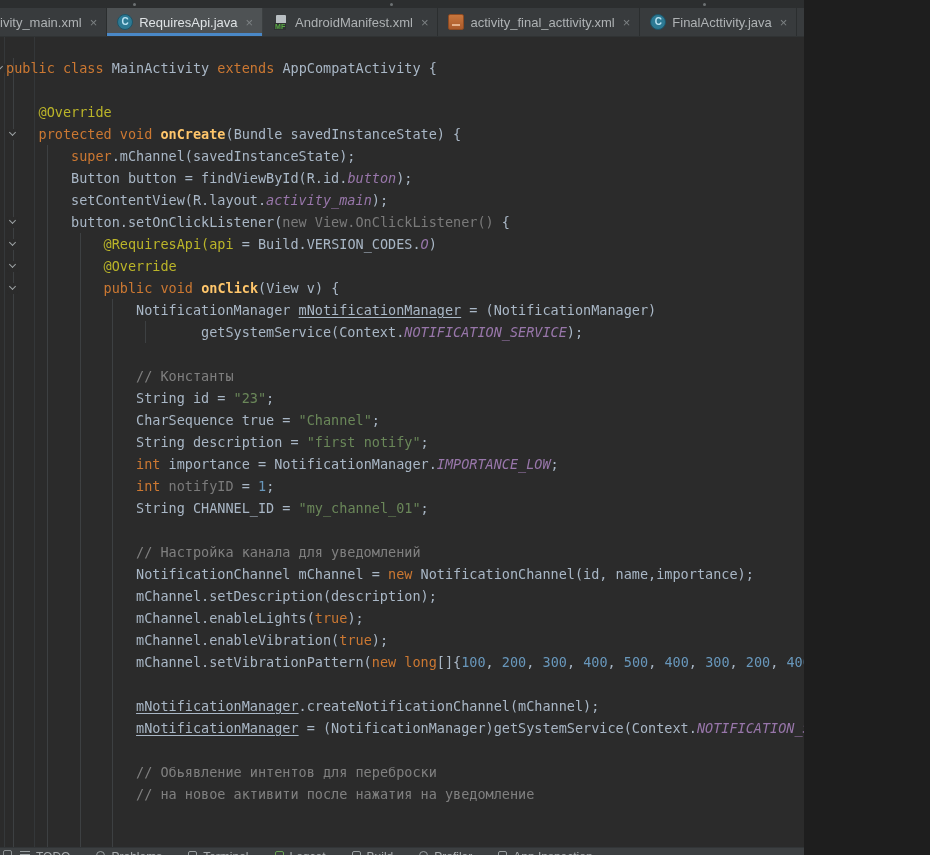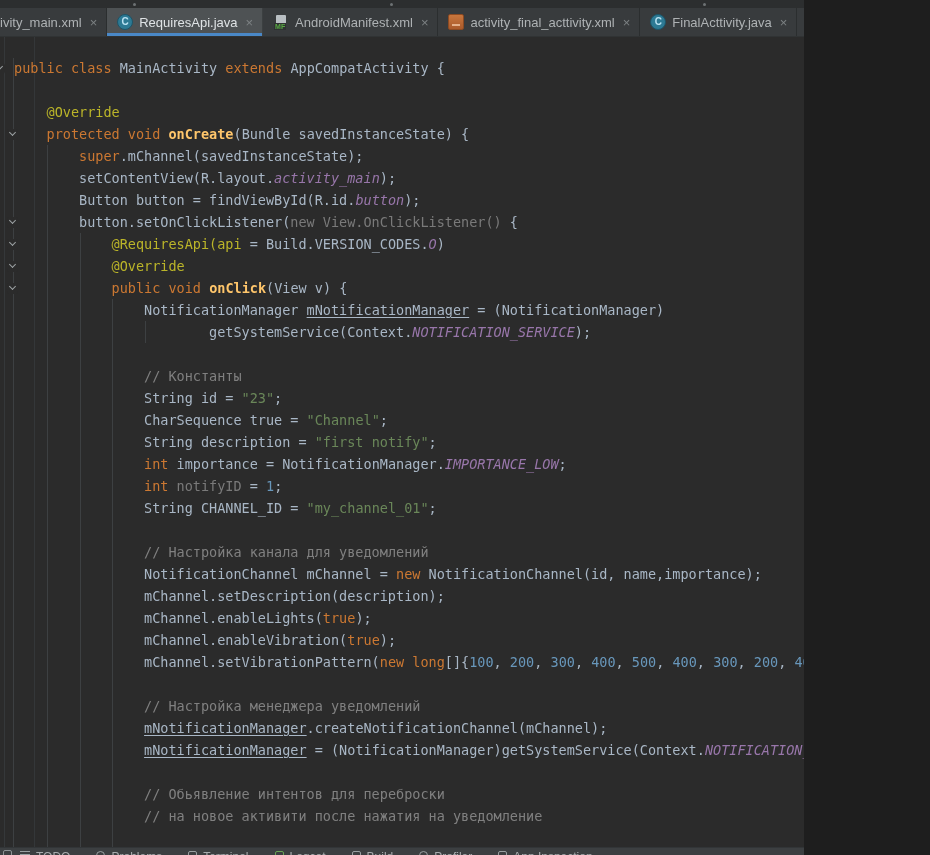--- a/index.html
+++ b/index.html
@@ -29,21 +29,21 @@
   .ic-manifest .page { position:absolute; left:3px; top:1px; width:10px; height:12px; background:#b9bfc3; border-radius:1px; }
   .ic-manifest .mf { position:absolute; left:1px; bottom:0; font-size:7px; font-weight:bold; color:#58aa43;
                      background:#2f3133; padding:0 1px; line-height:7px; }
   .ic-layout-xml { border-radius:2px; background:linear-gradient(#c8763d,#a95a2b); border:1px solid #8c4a22; }
   .ic-layout-xml::after { content:""; position:absolute; left:3px; bottom:3px; width:8px; height:2px; background:#e4b08a; }
 
   
   .editor { position:absolute; left:0; top:37px; width:930px; height:810px; background:var(--c-editor-bg,#2b2b2b); overflow:hidden; }
   .guide { position:absolute; width:1px; }
   #code { position:absolute; left:0; top:0; width:930px; padding-top:20px; z-index:2; }
-  .cl { height:22px; line-height:22px; padding-left:14px; white-space:pre;
+  .cl { height:22px; line-height:22px; padding-left:6px; white-space:pre;
         font-family:"DejaVu Sans Mono", monospace; font-size:13.5px; }
   .tk-d { color:var(--c-default-text,#a9b7c6); }
   .tk-k { color:var(--c-keyword,#cc7832); }
   .tk-m { color:var(--c-method,#ffc66b); font-weight:600; }
   .tk-a { color:var(--c-annotation,#bbb529); }
   .tk-s { color:var(--c-string,#6a8759); }
   .tk-n { color:var(--c-number,#6897bb); }
   .tk-c { color:var(--c-comment,#808080); }
   .tk-f { color:var(--c-static-field,#9876aa); font-style:italic; }
   .tk-g { color:var(--c-dimmed,#7a7a7a); }
@@ -131,22 +131,22 @@
         <div class="fold" style="top: 201.5px; left: 7px;"></div>
         <div class="fold" style="top: 223.5px; left: 7px;"></div>
         <div class="fold" style="top: 245.5px; left: 7px;"></div>
       </div>
     <div id="code">
         <div class="cl"><span class="tk-k">public</span><span class="tk-d"> </span><span class="tk-k">class</span><span class="tk-d"> MainActivity </span><span class="tk-k">extends</span><span class="tk-d"> AppCompatActivity {</span></div>
         <div class="cl"></div>
         <div class="cl"><span class="tk-d">    </span><span class="tk-a">@Override</span></div>
         <div class="cl"><span class="tk-d">    </span><span class="tk-k">protected</span><span class="tk-d"> </span><span class="tk-k">void</span><span class="tk-d"> </span><span class="tk-m">onCreate</span><span class="tk-d">(Bundle savedInstanceState) {</span></div>
         <div class="cl"><span class="tk-d">        </span><span class="tk-k">super</span><span class="tk-d">.mChannel(savedInstanceState);</span></div>
+        <div class="cl"><span class="tk-d">        Button button = findViewById(R.id.</span><span class="tk-f">button</span><span class="tk-d">);</span></div>
         <div class="cl"><span class="tk-d">        setContentView(R.layout.</span><span class="tk-f">activity_main</span><span class="tk-d">);</span></div>
-        <div class="cl"><span class="tk-d">        Button button = findViewById(R.id.</span><span class="tk-f">button</span><span class="tk-d">);</span></div>
         <div class="cl"><span class="tk-d">        button.setOnClickListener(</span><span class="tk-g">new View.OnClickListener()</span><span class="tk-d"> {</span></div>
         <div class="cl"><span class="tk-d">            </span><span class="tk-a">@RequiresApi(api</span><span class="tk-d"> = Build.VERSION_CODES.</span><span class="tk-f">O</span><span class="tk-d">)</span></div>
         <div class="cl"><span class="tk-d">            </span><span class="tk-a">@Override</span></div>
         <div class="cl"><span class="tk-d">            </span><span class="tk-k">public</span><span class="tk-d"> </span><span class="tk-k">void</span><span class="tk-d"> </span><span class="tk-m">onClick</span><span class="tk-d">(View v) {</span></div>
         <div class="cl"><span class="tk-d">                NotificationManager </span><span class="tk-u">mNotificationManager</span><span class="tk-d"> = (NotificationManager)</span></div>
         <div class="cl"><span class="tk-d">                        getSystemService(Context.</span><span class="tk-f">NOTIFICATION_SERVICE</span><span class="tk-d">);</span></div>
         <div class="cl"></div>
         <div class="cl"><span class="tk-d">                </span><span class="tk-c">// Константы</span></div>
         <div class="cl"><span class="tk-d">                String id = </span><span class="tk-s">"23"</span><span class="tk-d">;</span></div>
         <div class="cl"><span class="tk-d">                CharSequence true = </span><span class="tk-s">"Channel"</span><span class="tk-d">;</span></div>
@@ -155,21 +155,20 @@
         <div class="cl"><span class="tk-d">                </span><span class="tk-k">int</span><span class="tk-d"> </span><span class="tk-g">notifyID</span><span class="tk-d"> = </span><span class="tk-n">1</span><span class="tk-d">;</span></div>
         <div class="cl"><span class="tk-d">                String CHANNEL_ID = </span><span class="tk-s">"my_channel_01"</span><span class="tk-d">;</span></div>
         <div class="cl"></div>
         <div class="cl"><span class="tk-d">                </span><span class="tk-c">// Настройка канала для уведомлений</span></div>
         <div class="cl"><span class="tk-d">                NotificationChannel mChannel = </span><span class="tk-k">new</span><span class="tk-d"> NotificationChannel(id, name,importance);</span></div>
         <div class="cl"><span class="tk-d">                mChannel.setDescription(description);</span></div>
         <div class="cl"><span class="tk-d">                mChannel.enableLights(</span><span class="tk-k">true</span><span class="tk-d">);</span></div>
         <div class="cl"><span class="tk-d">                mChannel.enableVibration(</span><span class="tk-k">true</span><span class="tk-d">);</span></div>
         <div class="cl"><span class="tk-d">                mChannel.setVibrationPattern(</span><span class="tk-k">new</span><span class="tk-d"> </span><span class="tk-k">long</span><span class="tk-d">[]{</span><span class="tk-n">100</span><span class="tk-d">, </span><span class="tk-n">200</span><span class="tk-d">, </span><span class="tk-n">300</span><span class="tk-d">, </span><span class="tk-n">400</span><span class="tk-d">, </span><span class="tk-n">500</span><span class="tk-d">, </span><span class="tk-n">400</span><span class="tk-d">, </span><span class="tk-n">300</span><span class="tk-d">, </span><span class="tk-n">200</span><span class="tk-d">, </span><span class="tk-n">400</span><span class="tk-d">});</span></div>
         <div class="cl"></div>
-        <div class="cl"><span class="tk-d">                </span><span class="tk-c">// Настройка менеджера уведомлений</span></div>
         <div class="cl"><span class="tk-d">                </span><span class="tk-u">mNotificationManager</span><span class="tk-d">.createNotificationChannel(mChannel);</span></div>
         <div class="cl"><span class="tk-d">                </span><span class="tk-u">mNotificationManager</span><span class="tk-d"> = (NotificationManager)getSystemService(Context.</span><span class="tk-f">NOTIFICATION_SERVICE</span><span class="tk-d">);</span></div>
         <div class="cl"></div>
         <div class="cl"><span class="tk-d">                </span><span class="tk-c">// Обьявление интентов для переброски</span></div>
         <div class="cl"><span class="tk-d">                </span><span class="tk-c">// на новое активити после нажатия на уведомление</span></div>
       </div>
   </div>
 
   <div class="bottombar">
     <span class="corner-ic"></span>

